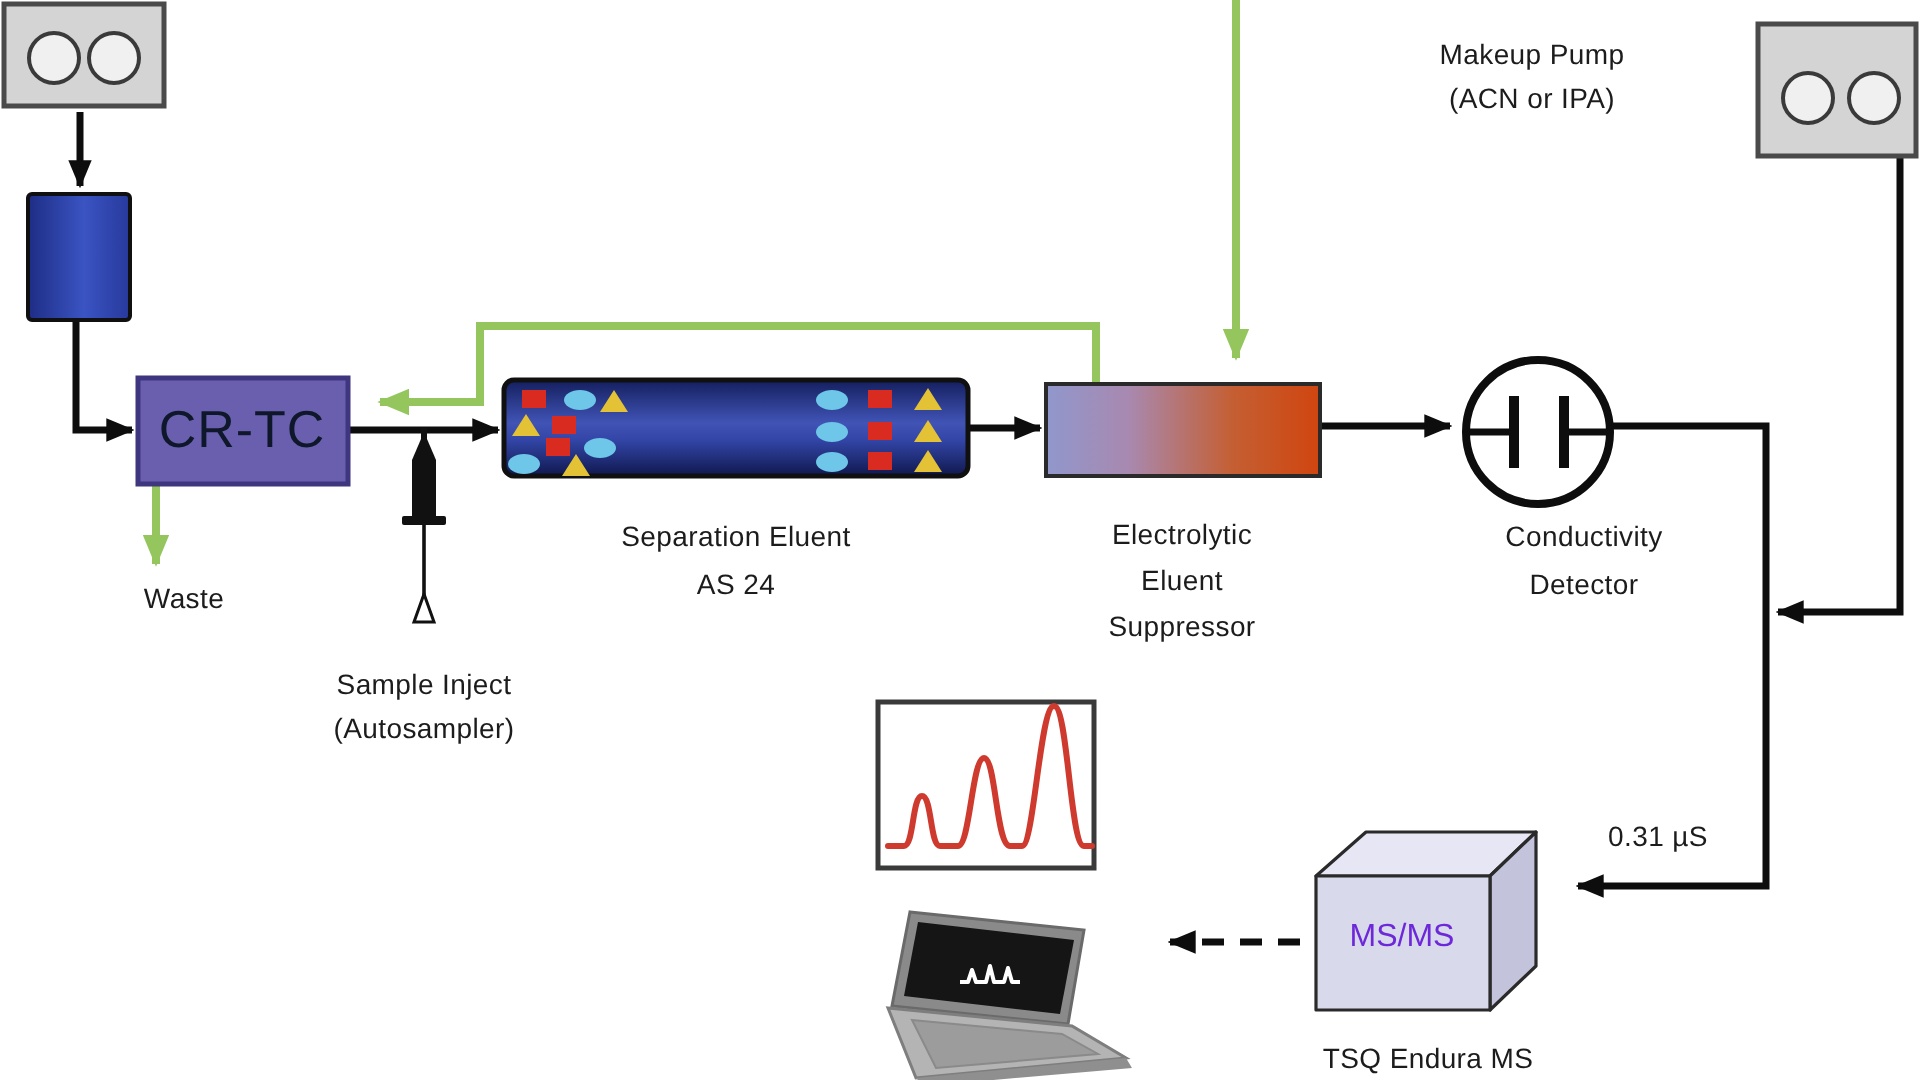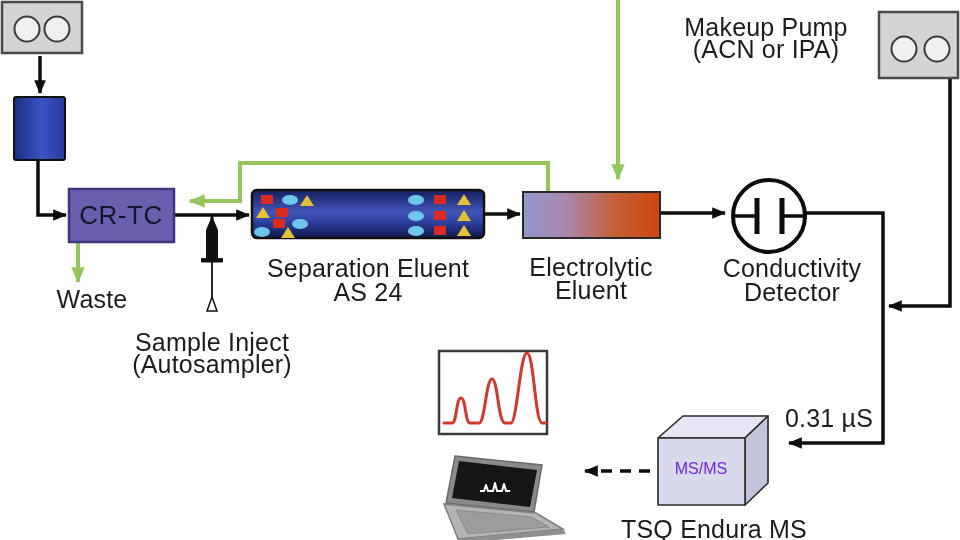--- a/index.html
+++ b/index.html
@@ -3,21 +3,21 @@
 <meta charset="utf-8">
 <style>
   html,body{margin:0;padding:0;background:#fff;}
   #stage{
     position:relative;width:960px;height:540px;background:#ffffff;
     font-family:"Liberation Sans", sans-serif;overflow:hidden;
   }
   #diagram-svg{position:absolute;left:0;top:0;width:960px;height:540px;}
   .lbl{
     position:absolute;transform:translateX(-50%);
-    text-align:center;color:#1c1c1c;font-size:25px;line-height:24px;
+    text-align:center;color:#1c1c1c;font-size:14px;line-height:24px;
     white-space:nowrap;letter-spacing:.2px;
   }
   .lbl-crtc{
     position:absolute;left:121px;top:215px;transform:translate(-50%,-50%);
     color:#0f172a;font-size:26px;white-space:nowrap;letter-spacing:.5px;
   }
   .lbl-msms{
     position:absolute;left:701px;top:469px;transform:translate(-50%,-50%);
     color:#6d28d9;font-size:16px;white-space:nowrap;
   }
@@ -169,20 +169,21 @@
   </div>
 
   <div class="lbl" style="left:368px;top:256px;">
     <div>Separation Eluent</div>
     <div>AS 24</div>
   </div>
 
   <div class="lbl" style="left:591px;top:256px;line-height:23px;">
     <div>Electrolytic</div>
     <div>Eluent</div>
+    <div>Suppressor</div>
   </div>
 
   <div class="lbl" style="left:781px;top:256px;margin-left:11px;">
     <div>Conductivity</div>
     <div>Detector</div>
   </div>
 
   <div class="lbl" style="left:829px;top:406px;">0.31 µS</div>
 
   <div class="lbl-msms">MS/MS</div>

